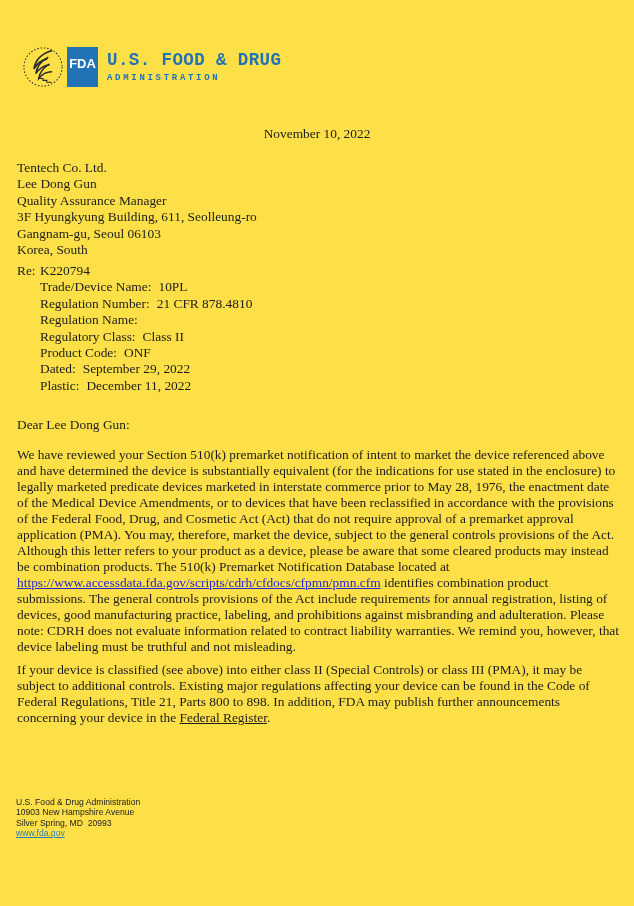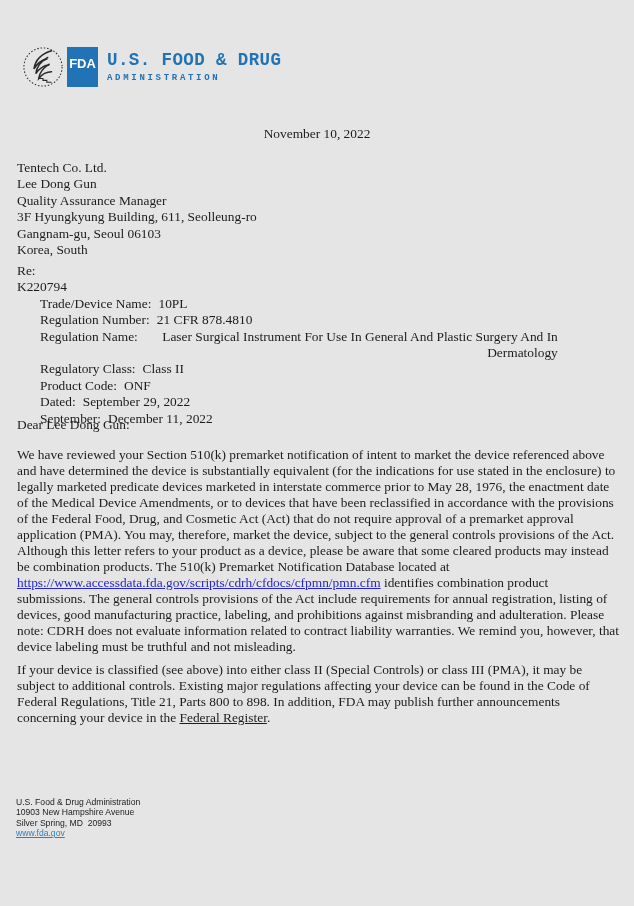--- a/index.html
+++ b/index.html
@@ -1,19 +1,19 @@
 <!DOCTYPE html>
 <html style="--brand_blue: #2273b5; --link_blue: #2525d6; --footer_link_blue: #2d7fc0;"><head>
 <meta charset="utf-8">
 <style>
   html, body { margin:0; padding:0; background:#ffffff; }
   .page {
     position:relative;
     width:634px; height:906px;
-    background:#e5e5e5;
+    background:#fde047;
     font-family:"Liberation Serif", serif;
     color:#1c1c1c;
     overflow:hidden;
   }
 
   
   .header { position:absolute; top:45px; left:22px; display:flex; align-items:flex-start; }
   .hhs-logo { width:42px; height:44px; flex:0 0 auto; }
   .fda-box {
     width:31px; height:40px; margin-left:3px; margin-top:2px;
@@ -27,24 +27,24 @@
   .brand { margin-left:9px; margin-top:5px; color:var(--brand_blue, #2273b5); font-family:Liberation Mono, monospace; }
   .brand-line1 { font-size:17.5px; font-weight:bold; letter-spacing:0.4px; white-space:nowrap; }
   .brand-line2 { font-size:9px; font-weight:bold; letter-spacing:2.7px; margin-top:3px; white-space:nowrap; }
 
   
   .date-line { position:absolute; top:126px; left:0; width:100%; text-align:center; font-size:13.4px; }
 
   .recipient { position:absolute; top:160px; left:17px; font-size:13.4px; line-height:16.4px; }
 
   .re-block { position:absolute; top:263px; left:17px; font-size:13.4px; line-height:16.4px; }
-  .re-first { display:flex;flex-direction:column; }
+  .re-first { display:flex; }
   .re-prefix { width:23px; flex:0 0 auto; }
   .re-fields { padding-left:23px; }
-  .re-row { display:flex;text-align:right; }
+  .re-row { display:flex; }
   .re-row .lbl { white-space:pre; flex:0 0 auto; }
   .re-row .val { margin-left:7px; }
   .re-row.wrap-row .val { max-width:413px; }
 
   .salutation { position:absolute; top:417px; left:17px; font-size:13.4px; }
 
   .para { position:absolute; left:17px; width:603px; font-size:13.4px; line-height:16px; }
   .para-1 { top:447px; }
   .para-2 { top:662px; }
   .para-3 { top:736px; }
@@ -105,36 +105,35 @@
       <div class="re-row">
         <span class="lbl">Trade/Device Name:</span>
         <span class="val">10PL</span>
       </div>
       <div class="re-row">
         <span class="lbl">Regulation Number:</span>
         <span class="val">21 CFR 878.4810</span>
       </div>
       <div class="re-row wrap-row">
         <span class="lbl">Regulation Name:</span>
-        <span class="val">Laser Surgical Instrument For Use In General And Plastic Surgery And In Dermatology</span>
       </div>
       <div class="re-row">
         <span class="lbl">Regulatory Class:</span>
         <span class="val">Class II</span>
       </div>
       <div class="re-row">
         <span class="lbl">Product Code:</span>
         <span class="val">ONF</span>
       </div>
       <div class="re-row">
         <span class="lbl">Dated:</span>
         <span class="val">September 29, 2022</span>
       </div>
       <div class="re-row">
-        <span class="lbl">September:</span>
+        <span class="lbl">Plastic:</span>
         <span class="val">December 11, 2022</span>
       </div>
     </div>
   </div>
 
   <div class="salutation">Dear Lee Dong Gun:</div>
 
   <div class="para para-1">
     <span>We have reviewed your Section 510(k) premarket notification of intent to market the device referenced above and have determined the device is substantially equivalent (for the indications for use stated in the enclosure) to legally marketed predicate devices marketed in interstate commerce prior to May 28, 1976, the enactment date of the Medical Device Amendments, or to devices that have been reclassified in accordance with the provisions of the Federal Food, Drug, and Cosmetic Act (Act) that do not require approval of a premarket approval application (PMA). You may, therefore, market the device, subject to the general controls provisions of the Act. Although this letter refers to your product as a device, please be aware that some cleared products may instead be combination products. The 510(k) Premarket Notification Database located at </span><a href="#" class="body-link">https://www.accessdata.fda.gov/scripts/cdrh/cfdocs/cfpmn/pmn.cfm</a><span> identifies combination product submissions. The general controls provisions of the Act include requirements for annual registration, listing of devices, good manufacturing practice, labeling, and prohibitions against misbranding and adulteration. Please note:  CDRH does not evaluate information related to contract liability warranties. We remind you, however, that device labeling must be truthful and not misleading.</span>
   </div>

